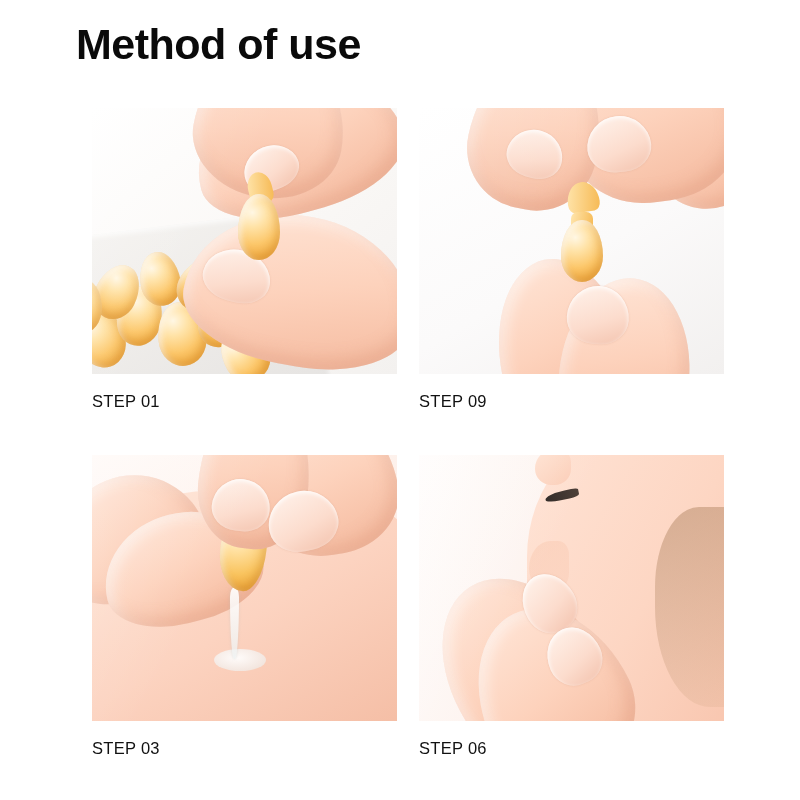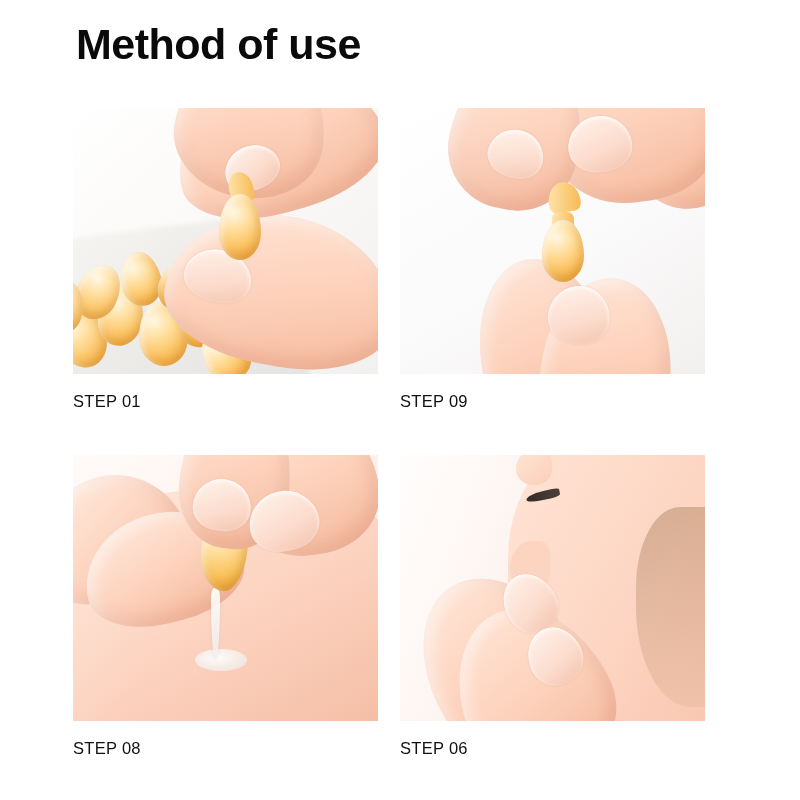--- a/index.html
+++ b/index.html
@@ -23,21 +23,21 @@
     font-size: 43px;
     font-weight: bold;
     letter-spacing: -0.5px;
     color: #0a0a0a;
     line-height: 1.05;
     white-space: nowrap;
   }
 
   .steps-grid {
     position: absolute;
-    left: 73px;
+    left: 92px;
     top: 108px;
     width: 632px;
     height: 662px;
   }
 
   .step-cell {
     position: absolute;
     width: 305px;
   }
   .step-cell.c0 { left: 0px;   top: 0px; }
@@ -271,21 +271,21 @@
       <div class="layer finger pf2"></div>
       <div class="layer pool"></div>
       <div class="layer drip"></div>
       <div class="layer finger uf2"></div>
       <div class="layer squeezed"></div>
       <div class="layer finger uf1"></div>
       <div class="layer nail un1"></div>
       <div class="layer nail un2"></div>
       <div class="gloss"></div>
     </div>
-    <div class="step-label">STEP 08</div>
+    <div class="step-label">STEP 03</div>
   </div>
 
   <div class="step-cell c3">
     <div class="photo p4">
       <div class="layer hair"></div>
       <div class="layer face"></div>
       <div class="layer hair-wisp"></div>
       <div class="layer nose"></div>
       <div class="layer lash"></div>
       <div class="layer chin-sh"></div>

